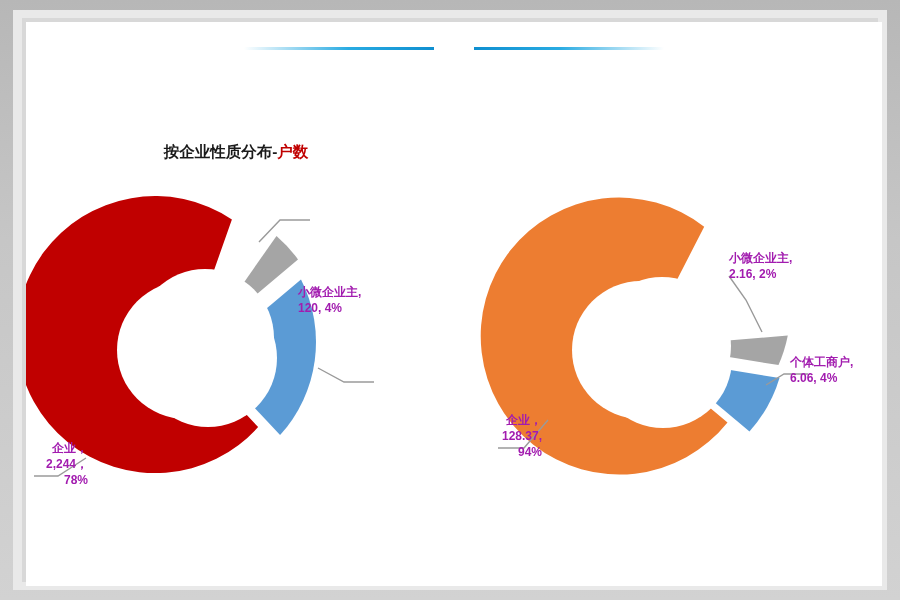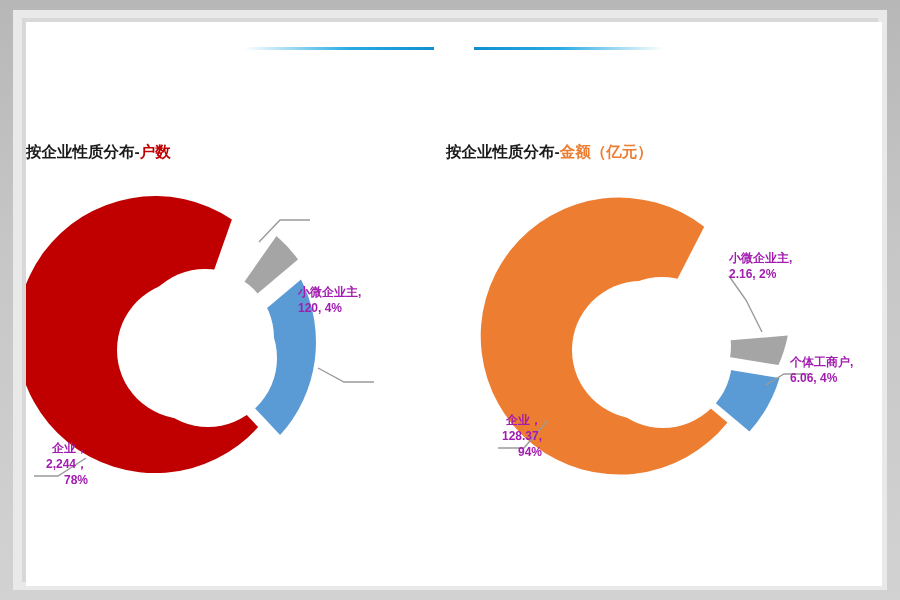--- a/index.html
+++ b/index.html
@@ -78,21 +78,21 @@
     width: 420px;
     height: 440px;
   }
   .panel-left  { left: 0px; }
   .panel-right { left: 420px; }
 
   .sub-title {
     position: absolute;
     top: 30px;
     width: 100%;
-    text-align: left;
+    text-align: center;
     font-size: 15.5px;
     font-weight: bold;
     color: #1a1a1a;
     white-space: nowrap;
   }
   .sub-accent-red    { color: #C00000; }
   .sub-accent-orange { color: #ED7D31; }
 
   .chart-area {
     position: absolute;
@@ -171,23 +171,20 @@
 120, 4%</div>
 
 
         <div class="lbl center" style="left:-28px; top:268px; width:90px;">企业，
 2,244，
 78%</div>
       </div>
     </div>
 
     <div class="panel panel-right">
-      <div class="sub-title">
-        <span>按企业性质分布-</span><span class="sub-accent-orange">金额（亿元）</span>
-      </div>
 
       <div class="chart-area">
         <svg width="420" height="360" viewBox="0 0 420 360">
 
           <path d="M 195 178
                    L 258.2 54.7
                    A 138.5 138.5 0 1 0 281.5 250.4
                    L 195 178 Z" fill="#ED7D31"></path>
           <circle cx="195" cy="178" r="69" fill="#ffffff"></circle>
 

